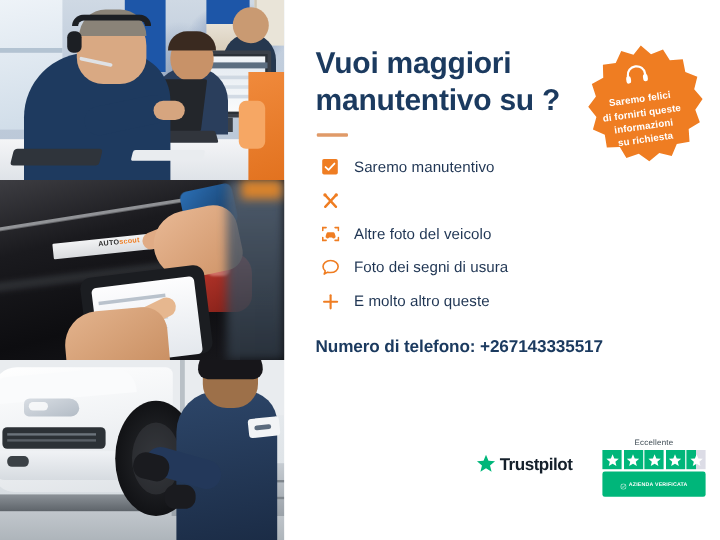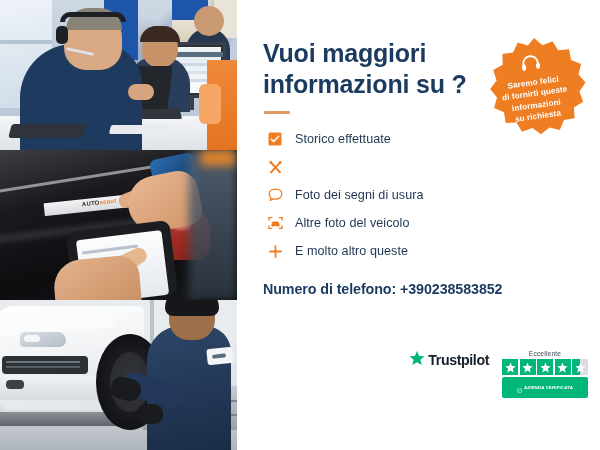--- a/index.html
+++ b/index.html
@@ -121,21 +121,21 @@
   
   .badge { position:absolute; right:14px; top:36px; width:104px; height:104px; }
   .badge .burst { position:absolute; inset:0; }
   .badge .inner { position:absolute; inset:0; display:flex; flex-direction:column; align-items:center;
                   justify-content:center; transform:rotate(-8deg); pointer-events:none; }
   .badge .hsicon { margin-bottom:2px; }
   .badge .btext { font-size:8.1px; font-weight:700; color:#fff; text-align:center; line-height:1.42;
                   letter-spacing:.1px; width:86px; }
 
   
-  .tp { position:absolute; right:12px; bottom:52px; display:flex; align-items:flex-start; gap:13px; }
+  .tp { position:absolute; right:12px; bottom:36px; display:flex; align-items:center; gap:25px; }
   .tp-logo { display:flex; align-items:center; gap:3px; padding-bottom:4px; }
   .tp-logo .tpname { font-size:14.2px; font-weight:700; color:#15202b; letter-spacing:-.4px; }
   .tp-right { display:flex; flex-direction:column; align-items:center; }
   .tp-excellent { font-size:6.6px; color:#3a4750; margin-bottom:2px; letter-spacing:.2px; }
   .tp-stars { display:flex; gap:1.5px; }
   .tp-star { width:16px; height:16px; background:#00b67a; display:flex; align-items:center; justify-content:center; }
   .tp-star.half { background:linear-gradient(90deg,#00b67a 50%,#dcdce6 50%); }
   .tp-verified { margin-top:2px; background:#00b67a; border-radius:2px; padding:1.5px 3px; display:flex;
                  align-items:center; gap:2px; width:100%; justify-content:center; }
   .tp-verified .vtxt { font-size:4.4px; color:#fff; font-weight:700; letter-spacing:.15px; white-space:nowrap; }
@@ -210,56 +210,47 @@
       <div class="glove"></div>
       <div class="glove2"></div>
     </div>
 
   </div>
 
   <div class="content">
 
     <h1 class="title">
       <span>Vuoi maggiori</span><br>
-      <span>informazioni su ?</span>
+      <span>manutentivo su ?</span>
     </h1>
     <div class="title-rule"></div>
 
     <ul class="features">
 
       <li class="feature">
         <span class="ic">
           <svg width="14" height="14" viewBox="0 0 14 14">
               <rect x="0.5" y="0.5" width="13" height="13" rx="1.5" fill="#ef7d22"></rect>
               <path d="M3.3 7.2 L5.8 9.6 L10.7 4.3" fill="none" stroke="#fff" stroke-width="1.5" stroke-linecap="round" stroke-linejoin="round"></path>
             </svg>
         </span>
-        <span class="ftxt">Storico effettuate</span>
+        <span class="ftxt">Saremo manutentivo</span>
       </li>
 
       <li class="feature">
         <span class="ic">
           <svg width="15" height="15" viewBox="0 0 16 16">
               <g stroke="#ef7d22" stroke-width="2.1" stroke-linecap="round">
                 <path d="M3 2.6 L12.8 13.2"></path>
                 <path d="M13 2.6 L3.2 13.2"></path>
               </g>
               <circle cx="3" cy="2.6" r="1.5" fill="#ef7d22"></circle>
               <circle cx="13" cy="2.6" r="1.5" fill="#ef7d22"></circle>
             </svg>
         </span>
-      </li>
-
-      <li class="feature">
-        <span class="ic">
-          <svg width="15" height="14" viewBox="0 0 15 14">
-              <path d="M7.5 1.1 C11.2 1.1 13.8 3.3 13.8 6.1 C13.8 8.9 11.2 11.1 7.5 11.1 C6.6 11.1 5.8 11 5.1 10.8 L2.2 12.4 L3 9.8 C1.8 8.9 1.2 7.6 1.2 6.1 C1.2 3.3 3.8 1.1 7.5 1.1 Z" fill="none" stroke="#ef7d22" stroke-width="1.35" stroke-linejoin="round"></path>
-            </svg>
-        </span>
-        <span class="ftxt">Foto dei segni di usura</span>
       </li>
 
       <li class="feature">
         <span class="ic">
           <svg width="15" height="14" viewBox="0 0 16 15">
               <g stroke="#ef7d22" stroke-width="1.4" fill="none" stroke-linecap="round">
                 <path d="M1 4.3 V1.8 H4"></path>
                 <path d="M12 1.8 H15 V4.3"></path>
                 <path d="M1 10.6 V13.2 H4"></path>
                 <path d="M15 10.6 V13.2 H12"></path>
@@ -267,33 +258,42 @@
               <path d="M3.6 9.3 L4.5 6.6 C4.7 6.1 5 5.9 5.5 5.9 H10.5 C11 5.9 11.3 6.1 11.5 6.6 L12.4 9.3 V10.6 H3.6 Z" fill="#ef7d22"></path>
               <circle cx="5.3" cy="10.4" r="1.1" fill="#ef7d22"></circle>
               <circle cx="10.7" cy="10.4" r="1.1" fill="#ef7d22"></circle>
             </svg>
         </span>
         <span class="ftxt">Altre foto del veicolo</span>
       </li>
 
       <li class="feature">
         <span class="ic">
+          <svg width="15" height="14" viewBox="0 0 15 14">
+              <path d="M7.5 1.1 C11.2 1.1 13.8 3.3 13.8 6.1 C13.8 8.9 11.2 11.1 7.5 11.1 C6.6 11.1 5.8 11 5.1 10.8 L2.2 12.4 L3 9.8 C1.8 8.9 1.2 7.6 1.2 6.1 C1.2 3.3 3.8 1.1 7.5 1.1 Z" fill="none" stroke="#ef7d22" stroke-width="1.35" stroke-linejoin="round"></path>
+            </svg>
+        </span>
+        <span class="ftxt">Foto dei segni di usura</span>
+      </li>
+
+      <li class="feature">
+        <span class="ic">
           <svg width="15" height="15" viewBox="0 0 16 16">
               <g stroke="#ef7d22" stroke-width="1.9" stroke-linecap="round">
                 <path d="M8 2.2 V13.8"></path>
                 <path d="M2.2 8 H13.8"></path>
               </g>
             </svg>
         </span>
         <span class="ftxt">E molto altro queste</span>
       </li>
 
     </ul>
 
-    <div class="phone-line">Numero di telefono: +390238583852</div>
+    <div class="phone-line">Numero di telefono: +267143335517</div>
 
     <div class="badge">
       <svg class="burst" viewBox="0 0 104 104">
         <path d="M52 2
                  L60.5 9.2 L70.5 5.2 L76.2 14.3 L87 13.3 L89.1 23.9 L99.1 27.9 L96.5 38.4 L103.5 46.6
                  L97.4 55.5 L101.2 65.8 L91.9 71.4 L92.6 82.2 L82 84.1 L77.8 94.1 L67.4 91.4 L59.1 98.3
                  L50.3 92.1 L40 95.7 L34.5 86.4 L23.7 86.9 L22 76.2 L12.1 71.9 L15 61.5 L8.2 53 L14.6 44.4
                  L11.2 34 L20.7 28.8 L20.4 18 L31.1 16.4 L35.7 6.6 L45.9 9.6 Z" fill="#ef7d22"></path>
       </svg>
       <div class="inner">

